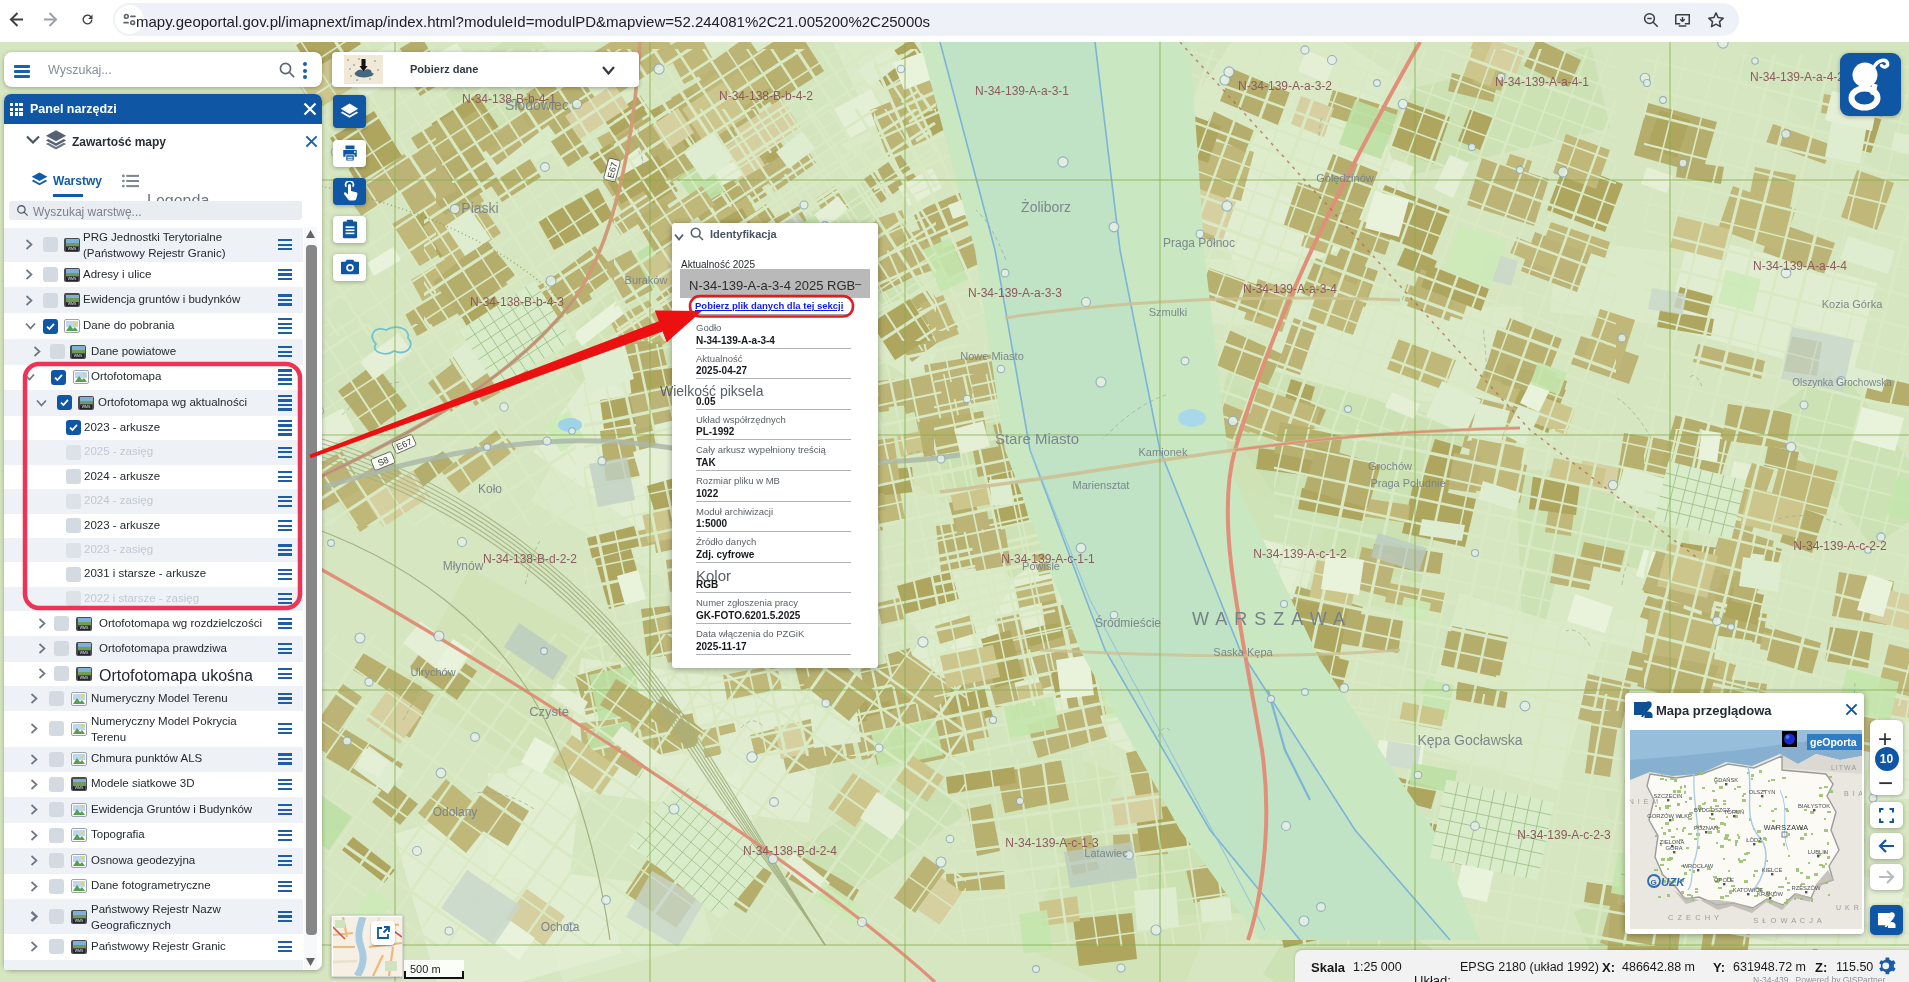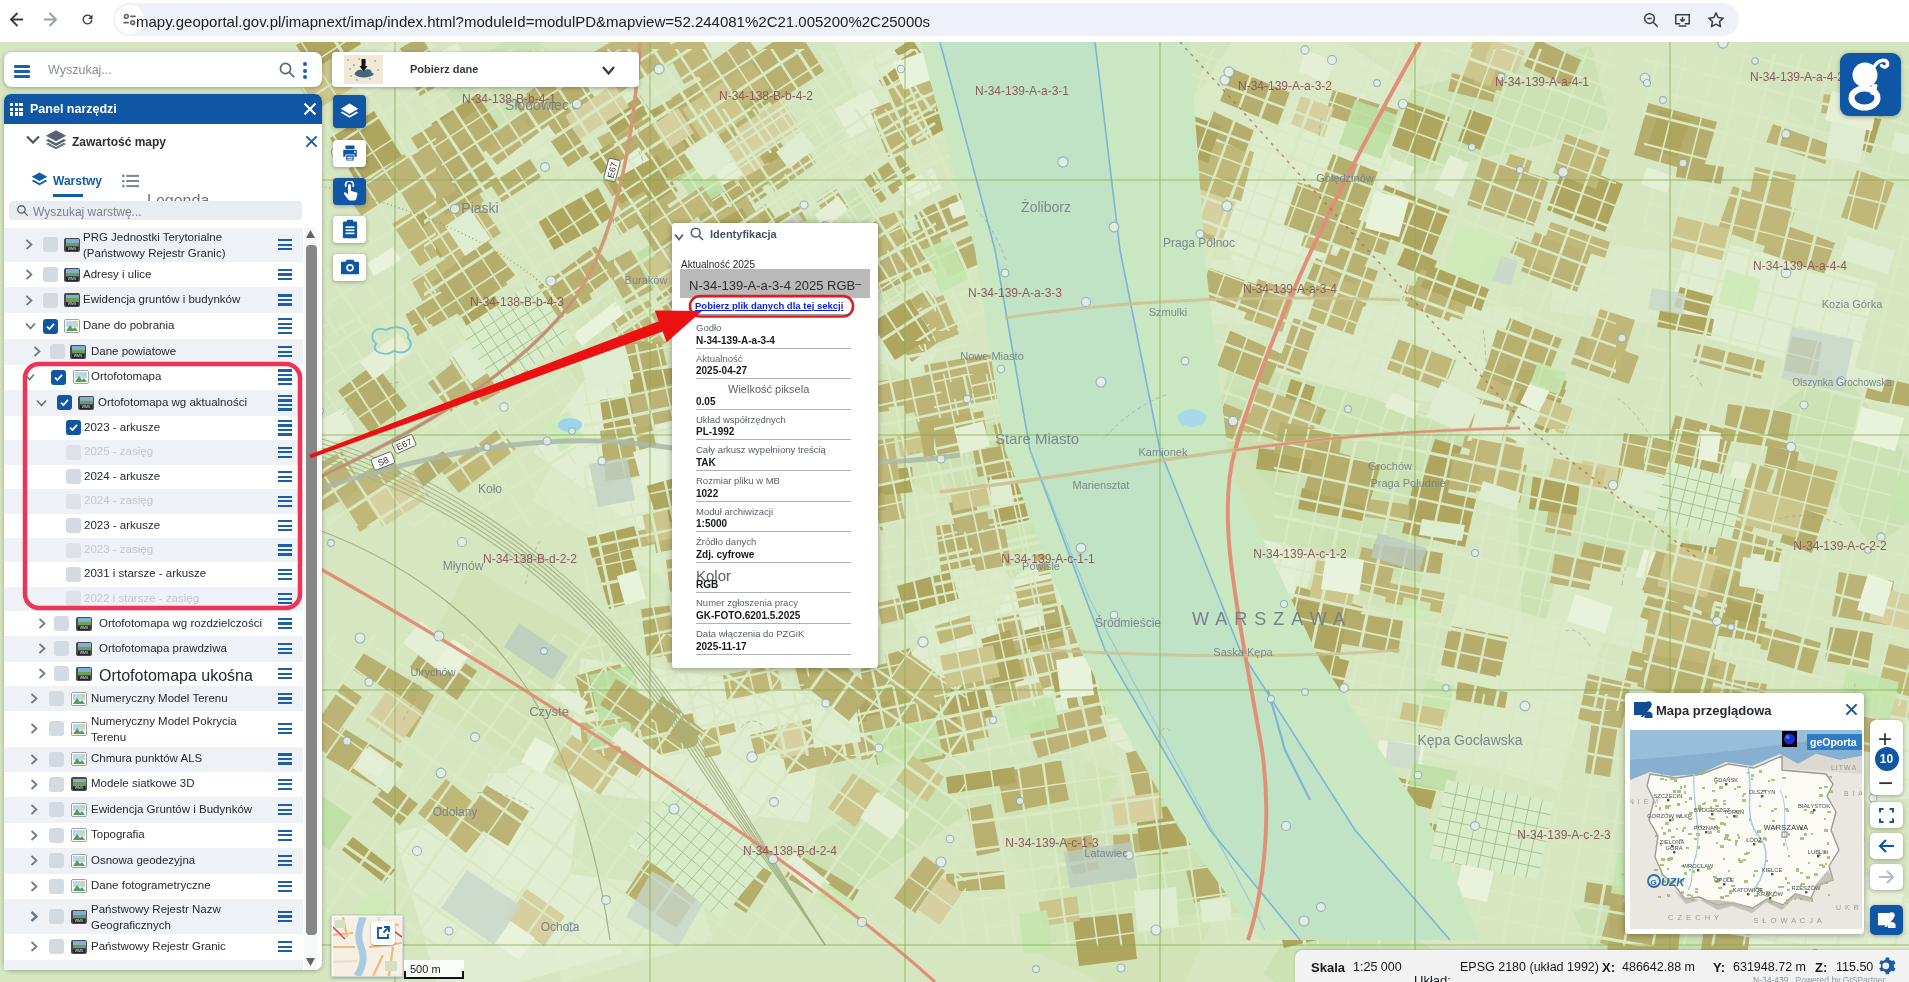--- a/index.html
+++ b/index.html
@@ -2160,21 +2160,21 @@
 <div class="abs" style="left:689px;top:278px;font-size:13px;color:#2c2c2c">N-34-139-A-a-3-4 2025 RGB</div>
 <div class="abs" style="left:855px;top:277px;font-size:11px;color:#2c2c2c">–</div>
 <div class="abs" style="left:695px;top:300px;font-size:9.5px;font-weight:bold;color:#0a1df0;text-decoration:underline">Pobierz plik danych dla tej sekcji</div>
 <div class="abs" style="left:696px;top:313.5px;width:155px;height:1px;background:#9aa0a6"></div>
 <div class="abs" style="left:696px;top:322.0px;font-size:9.5px;color:#5b6167;white-space:nowrap">Godło</div>
 <div class="abs" style="left:696px;top:334.5px;font-size:10px;font-weight:bold;color:#17191c;white-space:nowrap">N-34-139-A-a-3-4</div>
 <div class="abs" style="left:696px;top:347.5px;width:155px;height:1px;background:#aeb2b6"></div>
 <div class="abs" style="left:696px;top:352.6px;font-size:9.5px;color:#5b6167;white-space:nowrap">Aktualność</div>
 <div class="abs" style="left:696px;top:365.1px;font-size:10px;font-weight:bold;color:#17191c;white-space:nowrap">2025-04-27</div>
 <div class="abs" style="left:696px;top:378.1px;width:155px;height:1px;background:#aeb2b6"></div>
-<div class="abs" style="left:728px;top:383.2px;font-size:11px;color:#5b6167;white-space:nowrap">Wielkość piksela</div>
+<div class="abs" style="left:660px;top:383.2px;font-size:14px;color:#5b6167;white-space:nowrap">Wielkość piksela</div>
 <div class="abs" style="left:696px;top:395.7px;font-size:10px;font-weight:bold;color:#17191c;white-space:nowrap">0.05</div>
 <div class="abs" style="left:696px;top:408.7px;width:155px;height:1px;background:#aeb2b6"></div>
 <div class="abs" style="left:696px;top:413.8px;font-size:9.5px;color:#5b6167;white-space:nowrap">Układ współrzędnych</div>
 <div class="abs" style="left:696px;top:426.3px;font-size:10px;font-weight:bold;color:#17191c;white-space:nowrap">PL-1992</div>
 <div class="abs" style="left:696px;top:439.3px;width:155px;height:1px;background:#aeb2b6"></div>
 <div class="abs" style="left:696px;top:444.4px;font-size:9.5px;color:#5b6167;white-space:nowrap">Cały arkusz wypełniony treścią</div>
 <div class="abs" style="left:696px;top:456.9px;font-size:10px;font-weight:bold;color:#17191c;white-space:nowrap">TAK</div>
 <div class="abs" style="left:696px;top:469.9px;width:155px;height:1px;background:#aeb2b6"></div>
 <div class="abs" style="left:696px;top:475.0px;font-size:9.5px;color:#5b6167;white-space:nowrap">Rozmiar pliku w MB</div>
 <div class="abs" style="left:696px;top:487.5px;font-size:10px;font-weight:bold;color:#17191c;white-space:nowrap">1022</div>

